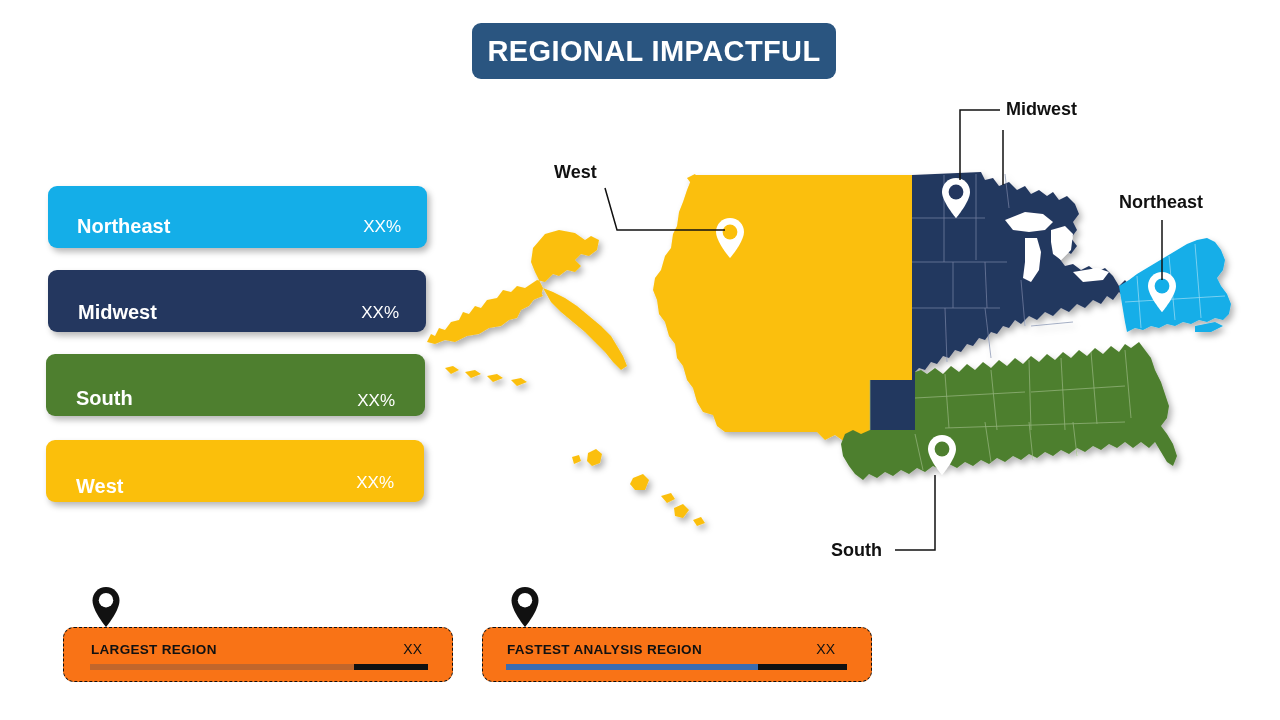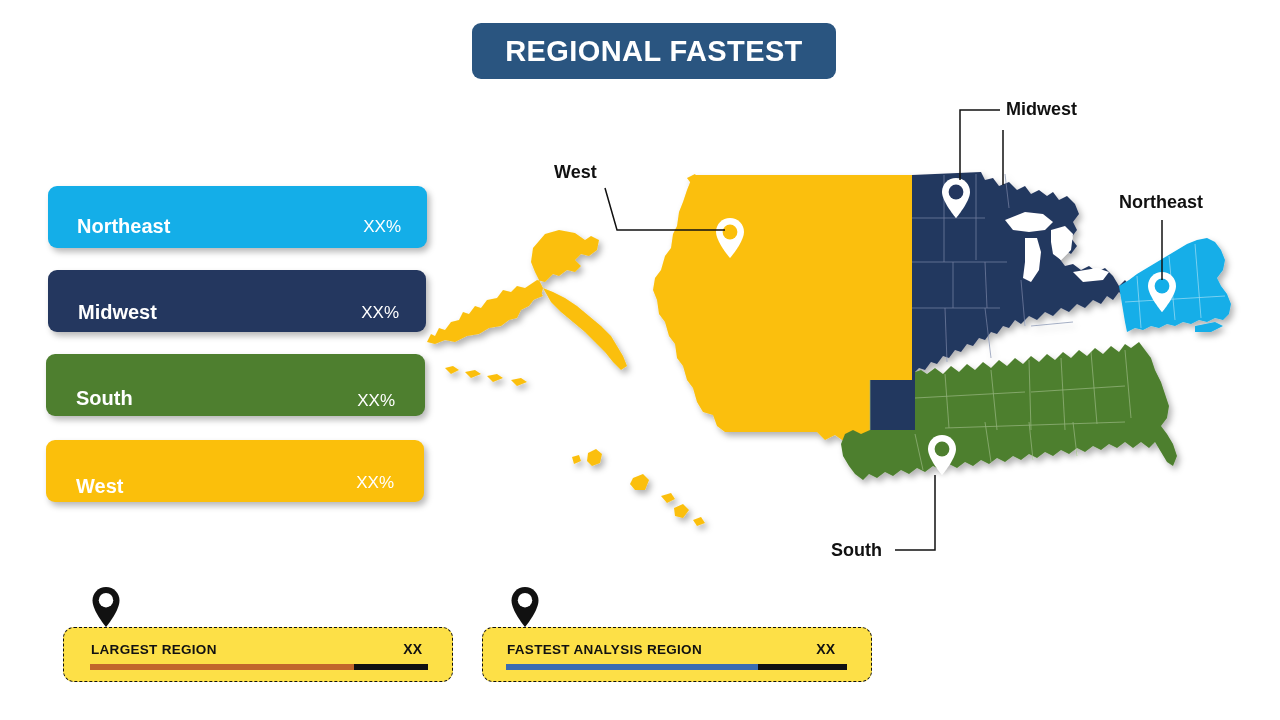--- a/index.html
+++ b/index.html
@@ -78,29 +78,29 @@
   #bar-west .pct  { right: 30px; top: 33px; }
 
   
   .stat-card { position: absolute; }
   .stat-card .pin-black { position: absolute; left: 26px; top: 0; }
   .stat-card .box {
     position: absolute; top: 42px; left: 0;
     width: 390px; height: 55px;
     border: 1.6px dashed #111;
     border-radius: 11px;
-    background: #fde047;
+    background: #f97316;
   }
   .stat-card .lbl {
     position: absolute; left: 27px; top: 14px;
     font-size: 13.5px; font-weight: 700; color: #111; letter-spacing: 0.3px;
   }
   .stat-card .val {
     position: absolute; right: 30px; top: 13px;
-    font-size: 14px; font-weight: 700; color: #111;
+    font-size: 14px; font-weight: 400; color: #111;
   }
   .stat-card .track {
     position: absolute; left: 26px; top: 36px;
     width: 338px; height: 6px; background: #111; border-radius: 0;
   }
   .stat-card .fill { position: absolute; left: 0; top: 0; height: 6px; }
   #card-largest { left: 63px; top: 585px; }
   #card-fastest { left: 482px; top: 585px; }
   #card-fastest .lbl { left: 24px; }
   #card-fastest .val { right: 36px; }
@@ -120,21 +120,21 @@
   #lbl-midwest { left: 1006px; top: 99px; }
   #lbl-northeast { left: 1119px; top: 192px; }
   #lbl-south { left: 831px; top: 540px; }
 </style>
 </head>
 <body>
 
 <div id="stage">
 
   <div id="title-banner">
-    <span class="t">REGIONAL FASTEST</span>
+    <span class="t">REGIONAL IMPACTFUL</span>
   </div>
 
 
 
   <div class="share-bar" id="bar-northeast">
     <span class="name">Northeast</span>
     <span class="pct">XX%</span>
   </div>
   <div class="share-bar" id="bar-midwest">
     <span class="name">Midwest</span>

